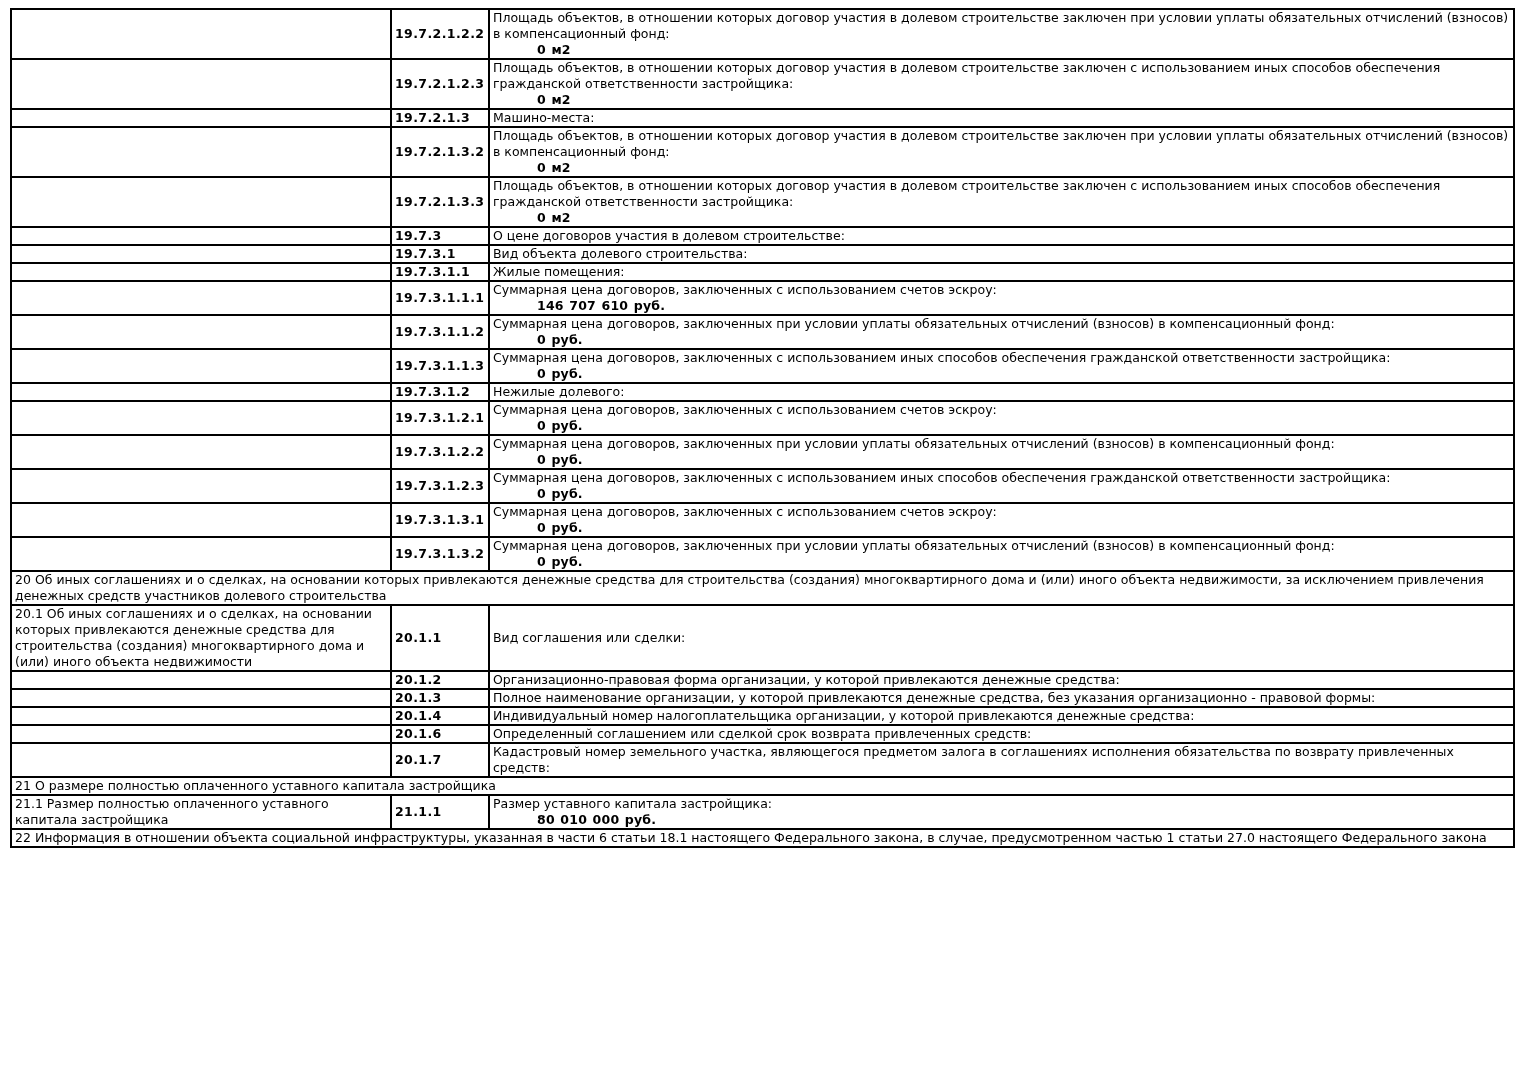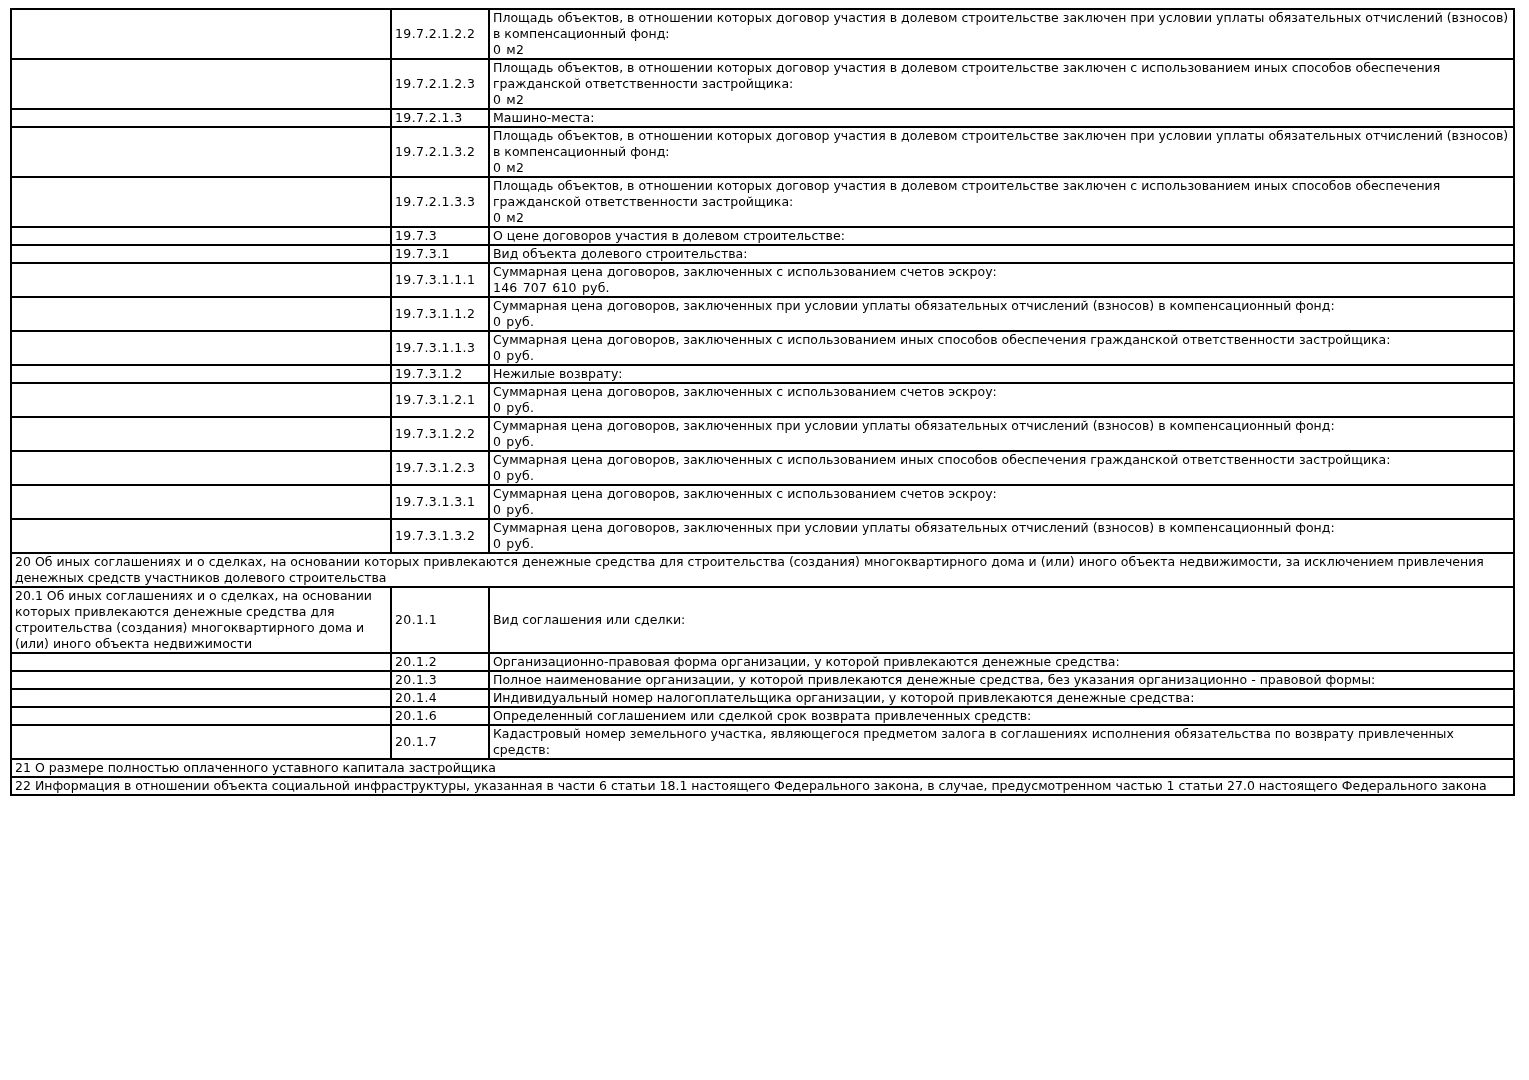--- a/index.html
+++ b/index.html
@@ -27,28 +27,30 @@
     padding: 0 3px;
     line-height: 16px;
     vertical-align: middle;
     overflow-wrap: break-word;
   }
   td.col1 {
     vertical-align: top;
   }
   td.col2 {
     letter-spacing: 0.4px;
+    font-weight: bold;
   }
   td.section-cell {
     vertical-align: top;
   }
   .val {
-    font-weight: normal;
+    font-weight: bold;
     letter-spacing: 0.2px;
     word-spacing: 1px;
+    margin-left: 44px;
   }
 </style>
 </head>
 <body>
 
 <div class="page">
   <table class="decl">
     <colgroup>
       <col style="width:380px">
       <col style="width:98px">
@@ -103,20 +105,27 @@
         </tr>
         <tr>
           <td class="col1"></td>
           <td class="col2">19.7.3.1</td>
           <td class="col3">
             <div class="lbl">Вид объекта долевого строительства:</div>
           </td>
         </tr>
         <tr>
           <td class="col1"></td>
+          <td class="col2">19.7.3.1.1</td>
+          <td class="col3">
+            <div class="lbl">Жилые помещения:</div>
+          </td>
+        </tr>
+        <tr>
+          <td class="col1"></td>
           <td class="col2">19.7.3.1.1.1</td>
           <td class="col3">
             <div class="lbl">Суммарная цена договоров, заключенных с использованием счетов эскроу:</div>
             <div class="val">146 707 610 руб.</div>
           </td>
         </tr>
         <tr>
           <td class="col1"></td>
           <td class="col2">19.7.3.1.1.2</td>
           <td class="col3">
@@ -129,21 +138,21 @@
           <td class="col2">19.7.3.1.1.3</td>
           <td class="col3">
             <div class="lbl">Суммарная цена договоров, заключенных с использованием иных способов обеспечения гражданской ответственности застройщика:</div>
             <div class="val">0 руб.</div>
           </td>
         </tr>
         <tr>
           <td class="col1"></td>
           <td class="col2">19.7.3.1.2</td>
           <td class="col3">
-            <div class="lbl">Нежилые возврату:</div>
+            <div class="lbl">Нежилые долевого:</div>
           </td>
         </tr>
         <tr>
           <td class="col1"></td>
           <td class="col2">19.7.3.1.2.1</td>
           <td class="col3">
             <div class="lbl">Суммарная цена договоров, заключенных с использованием счетов эскроу:</div>
             <div class="val">0 руб.</div>
           </td>
         </tr>
@@ -219,19 +228,27 @@
         </tr>
         <tr>
           <td class="col1"></td>
           <td class="col2">20.1.7</td>
           <td class="col3">
             <div class="lbl">Кадастровый номер земельного участка, являющегося предметом залога в соглашениях исполнения обязательства по возврату привлеченных средств:</div>
           </td>
         </tr>
         <tr>
           <td colspan="3" class="section-cell">21 О размере полностью оплаченного уставного капитала застройщика</td>
+        </tr>
+        <tr>
+          <td class="col1">21.1 Размер полностью оплаченного уставного капитала застройщика</td>
+          <td class="col2">21.1.1</td>
+          <td class="col3">
+            <div class="lbl">Размер уставного капитала застройщика:</div>
+            <div class="val">80 010 000 руб.</div>
+          </td>
         </tr>
         <tr>
           <td colspan="3" class="section-cell">22 Информация в отношении объекта социальной инфраструктуры, указанная в части 6 статьи 18.1 настоящего Федерального закона, в случае, предусмотренном частью 1 статьи 27.0 настоящего Федерального закона</td>
         </tr>
       </tbody>
   </table>
 </div>
 
 </body></html>

